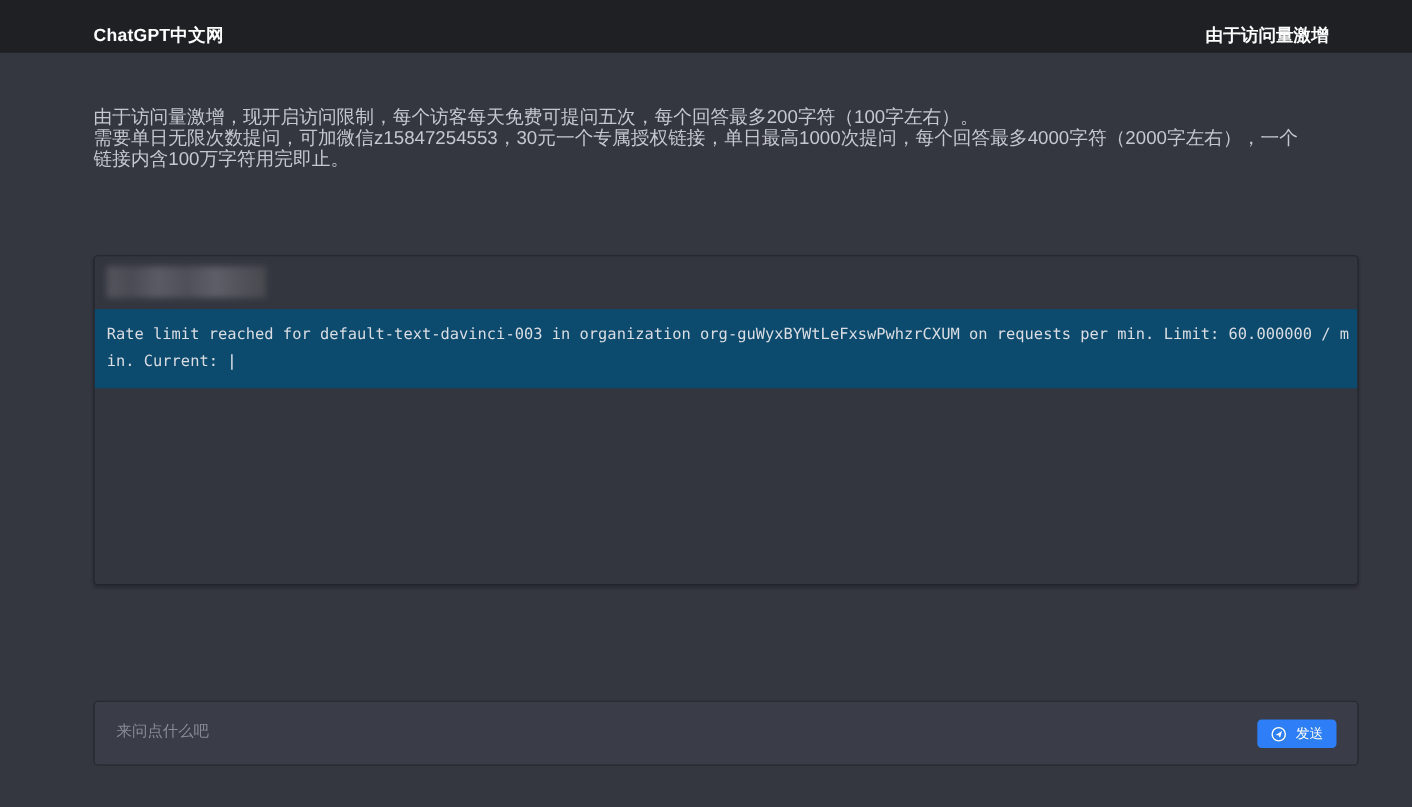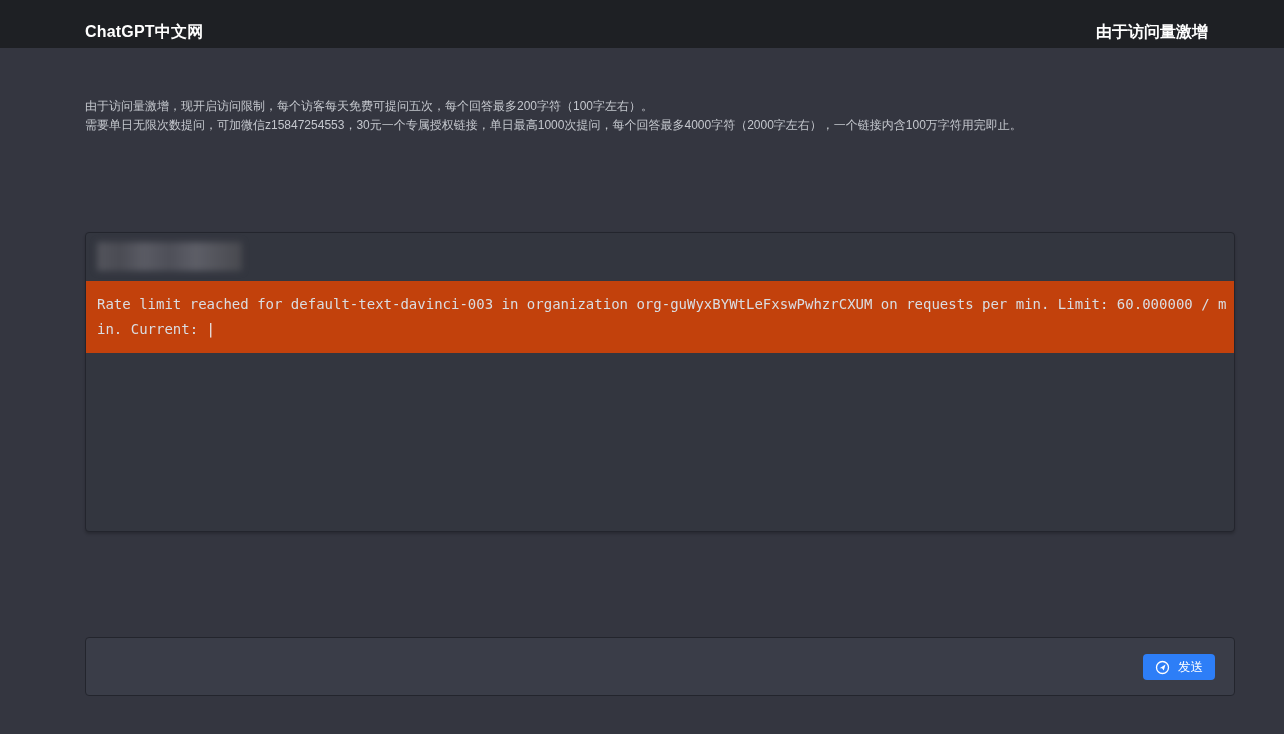--- a/index.html
+++ b/index.html
@@ -17,42 +17,42 @@
     background:#1e2024;
     display:flex; align-items:center; justify-content:space-between;
     padding:16px 76px 0 85px;
   }
   .brand { color:#ffffff; font-size:16px; font-weight:bold; letter-spacing:.2px; }
   .nav-right { color:#ffffff; font-size:16px; font-weight:bold; cursor:pointer; }
 
   
   .notice {
     position:absolute; left:85px; top:97px; width:1110px;
-    color:#c5c8ce; font-size:12px; line-height:19px;
+    color:#c5c8ce; font-size:17px; line-height:19px;
   }
 
   
   .chat-panel {
     position:absolute; left:85px; top:232px; width:1150px; height:300px;
     background:#33363f;
     border:1px solid #23252d;
     border-radius:4px;
     box-shadow:0 2px 3px rgba(0,0,0,.22);
     overflow:hidden;
   }
   .user-row { height:48px; padding:9px 11px; }
   .redacted-blob {
     width:145px; height:29px; border-radius:2px;
     filter:blur(3px);
     background:linear-gradient(90deg,#53545c 0%,#4a4b53 16%,#5a5b64 32%,#4e4f58 50%,#5d5e67 68%,#515259 86%,#48494f 100%);
   }
   .assistant-row {
     width:100%;
     min-height:71px;
-    background:#c2410c;
+    background:#0c4a6e;
     padding:11px 11px 11px 11px;
     padding-right:0;
     font-family:"DejaVu Sans Mono", monospace;
     font-size:14px; line-height:25px;
     color:#dadde2;
     word-break:break-all;
     white-space:pre-wrap;
   }
   .cursor { color:#e8eaee; font-weight:normal; }
 
@@ -99,20 +99,21 @@
   </div>
 
   <div class="chat-panel">
     <div class="user-row">
       <div class="redacted-blob"></div>
     </div>
     <div class="assistant-row"><span>Rate limit reached for default-text-davinci-003 in organization org-guWyxBYWtLeFxswPwhzrCXUM on requests per min. Limit: 60.000000 / min. Current: </span><span class="cursor">|</span></div>
   </div>
 
   <div class="composer">
+    <textarea placeholder="来问点什么吧" style=""></textarea>
     <button class="send-btn">
       <span class="send-icon">
         <svg viewBox="0 0 16 16" width="15" height="15">
           <circle cx="8" cy="8" r="6.4" fill="none" stroke="#ffffff" stroke-width="1.4"></circle>
           <path d="M4.9 8.7 L11.2 4.9 L9.3 11.3 L7.5 8.9 Z" fill="#ffffff"></path>
         </svg>
       </span>
       <span>发送</span>
     </button>
   </div>

